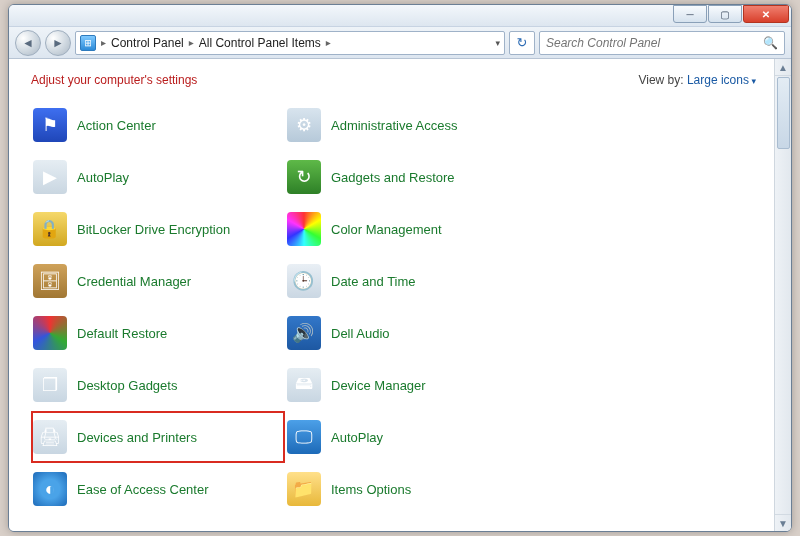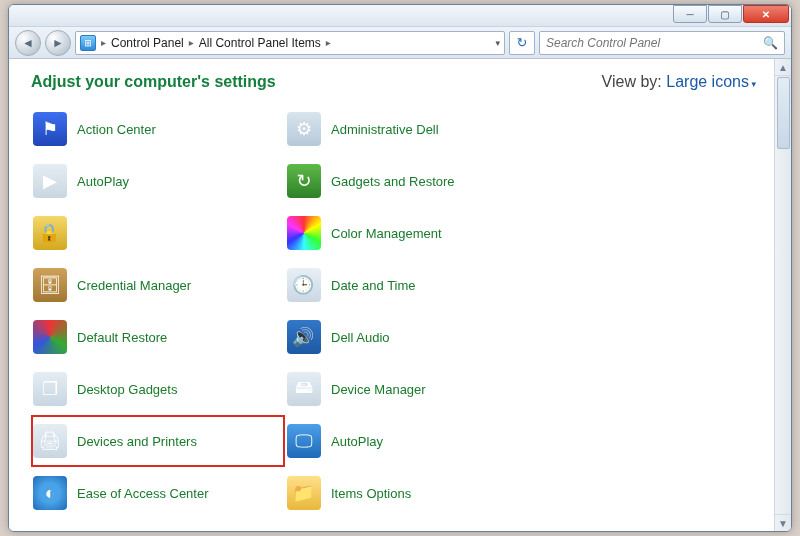--- a/index.html
+++ b/index.html
@@ -136,26 +136,26 @@
   position:relative;
 }
 .vscroll .arrow{height:17px;display:flex;align-items:center;justify-content:center;color:#6a7e94;font-size:10px;border-bottom:1px solid #d2dae2;}
 .vscroll .arrow.bot{position:absolute;bottom:0;width:100%;border-top:1px solid #d2dae2;border-bottom:none}
 .vscroll .thumb{position:absolute;top:18px;left:2px;width:13px;height:72px;background:linear-gradient(#e3ecf4,#c8d7e6);border:1px solid #a9bcd0;border-radius:2px;}
 .head-row {
   display:flex;justify-content:space-between;align-items:center;
   margin-bottom: 12px;
 }
 .head-row h2 {
-  font-size: 16px;
-  font-weight: bold;
-  color: #15803d;
+  font-size: 12px;
+  font-weight: normal;
+  color: #b91c1c;
 }
 .viewby {
-  font-size: 16px;
+  font-size: 12px;
   color: #444;
 }
 .viewby .val{ color:#1a5aa4; }
 .viewby .val::after{content:" ▾"; color:#1a5aa4; font-size:9px}
 .grid {
   display:grid;
   grid-template-columns: 254px 254px;
   grid-auto-rows: 52px;
   column-gap: 0;
   row-gap: 0;
@@ -243,32 +243,33 @@
           <span class="val">Large icons</span>
         </div>
       </div>
       <div class="grid" id="grid">
           <div class="item">
             <div class="ic ic-flag">⚑</div>
             <span>Action Center</span>
           </div>
           <div class="item">
             <div class="ic ic-tools">⚙</div>
-            <span>Administrative Dell</span>
+            <span>Administrative Access</span>
           </div>
           <div class="item">
             <div class="ic ic-play">▶</div>
             <span>AutoPlay</span>
           </div>
           <div class="item">
             <div class="ic ic-backup">↻</div>
             <span>Gadgets and Restore</span>
           </div>
           <div class="item">
             <div class="ic ic-lock">🔒</div>
+            <span>BitLocker Drive Encryption</span>
           </div>
           <div class="item">
             <div class="ic ic-color"></div>
             <span>Color Management</span>
           </div>
           <div class="item">
             <div class="ic ic-cred">🗄</div>
             <span>Credential Manager</span>
           </div>
           <div class="item">

